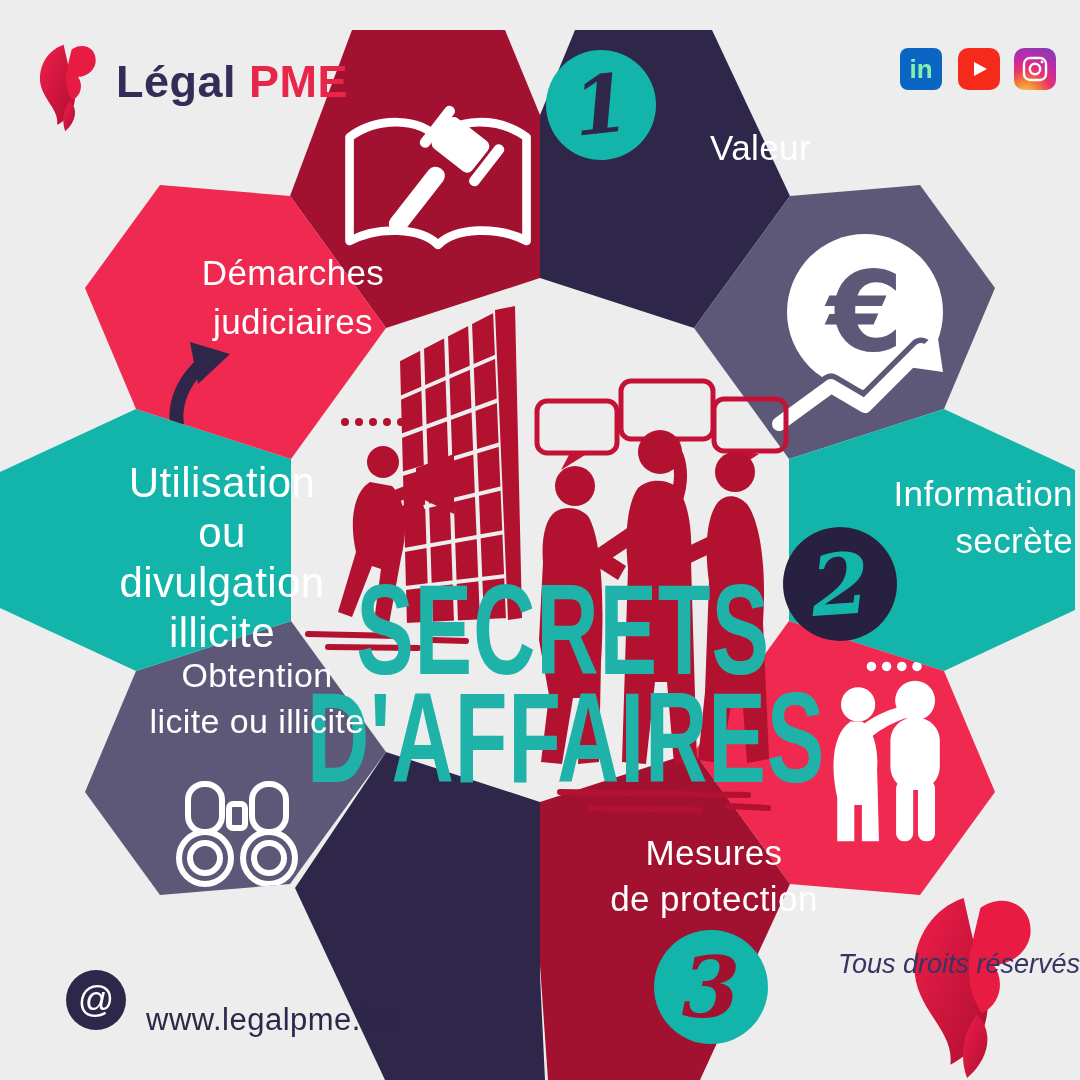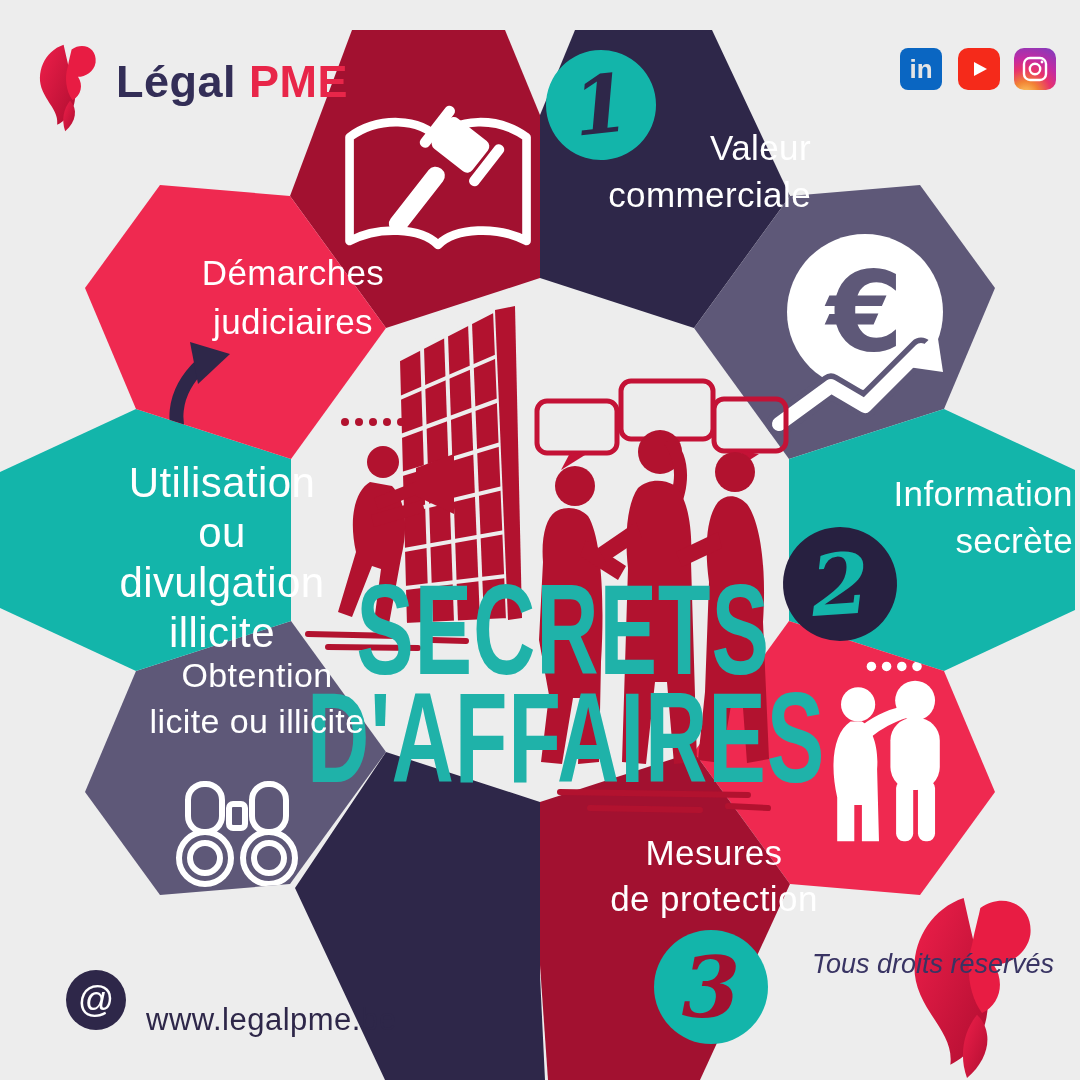--- a/index.html
+++ b/index.html
@@ -41,29 +41,29 @@
   .title-1{left:563px;top:556px;}
   .title-2{left:566px;top:664px;}
 
   
   .logo-bird{left:30px;top:40px;width:80px;height:96px;z-index:6;}
   .wordmark{left:116px;top:56px;z-index:6;font-size:45px;font-weight:700;letter-spacing:.5px;white-space:nowrap;}
   .wm-1{color:#332e57;} .wm-2{color:#e82649;}
 
   .social{position:absolute;top:48px;width:42px;height:42px;z-index:6;border-radius:10px;
           display:flex;align-items:center;justify-content:center;}
-  .ic-li{left:900px;background:#0a66c2;color:#e5e5e5;font-weight:700;font-size:26px;border-radius:8px;}
+  .ic-li{left:900px;background:#0a66c2;color:#86efac;font-weight:700;font-size:26px;border-radius:8px;}
   .ic-yt{left:958px;background:#f52a1a;}
   .ic-ig{left:1014px;background:radial-gradient(circle at 28% 112%, #fdd36b 0%, #f28334 24%, #e8336b 46%, #c32aa3 66%, #8a3ab9 92%);}
 
   
   .at-circle{left:66px;top:970px;width:60px;height:60px;border-radius:50%;background:#2e2749;color:#fff;
              display:flex;align-items:center;justify-content:center;font-size:36px;z-index:6;}
   .site{left:146px;top:986px;font-size:31px;color:#2e2749;letter-spacing:.5px;z-index:6;margin-top:16px;}
-  .rights{left:812px;top:946px;width:268px;text-align:left;font-style:italic;font-size:27px;line-height:37px;
+  .rights{left:812px;top:946px;width:268px;text-align:right;font-style:italic;font-size:27px;line-height:37px;
           color:#393463;z-index:7;}
   .foot-bird{left:893px;top:888px;width:168px;height:200px;z-index:6;}
 
   
   .road{left:372px;top:818px;width:200px;height:212px;z-index:4;}
   .road .post{position:absolute;width:15px;height:168px;top:28px;background:#efefef;border-radius:3px;}
   .road .foot{position:absolute;width:46px;height:14px;top:192px;background:#efefef;border-radius:3px;}
   .road .lamp{position:absolute;width:26px;height:26px;top:2px;border-radius:50%;background:#e8113c;border:4px solid #b50d2f;box-sizing:border-box;}
   .road .bar{position:absolute;left:0;width:200px;height:40px;border-radius:4px;
              background:repeating-linear-gradient(115deg,#efefef 0 15px,#c8103a 15px 32px);}
@@ -220,21 +220,20 @@
       <line x1="320" y1="518" x2="430" y2="520"></line>
       <line x1="458" y1="516" x2="498" y2="518"></line>
     </g>
   </svg>
 
   <div class="title-line title-1">SECRETS</div>
   <div class="title-line title-2">D'AFFAIRES</div>
 
   <div class="overlay label" style="left:530px;top:124px;width:260px;text-align:right;">
     <div>Valeur</div>
-    <div>commerciale</div>
   </div>
 
   <div class="overlay label" style="left:790px;top:470px;width:262px;text-align:right;">
     <div>Information</div>
     <div>secrète</div>
   </div>
 
   <div class="overlay label" style="left:558px;top:830px;width:270px;text-align:center;line-height:46px;">
     <div>Mesures</div>
     <div>de protection</div>

